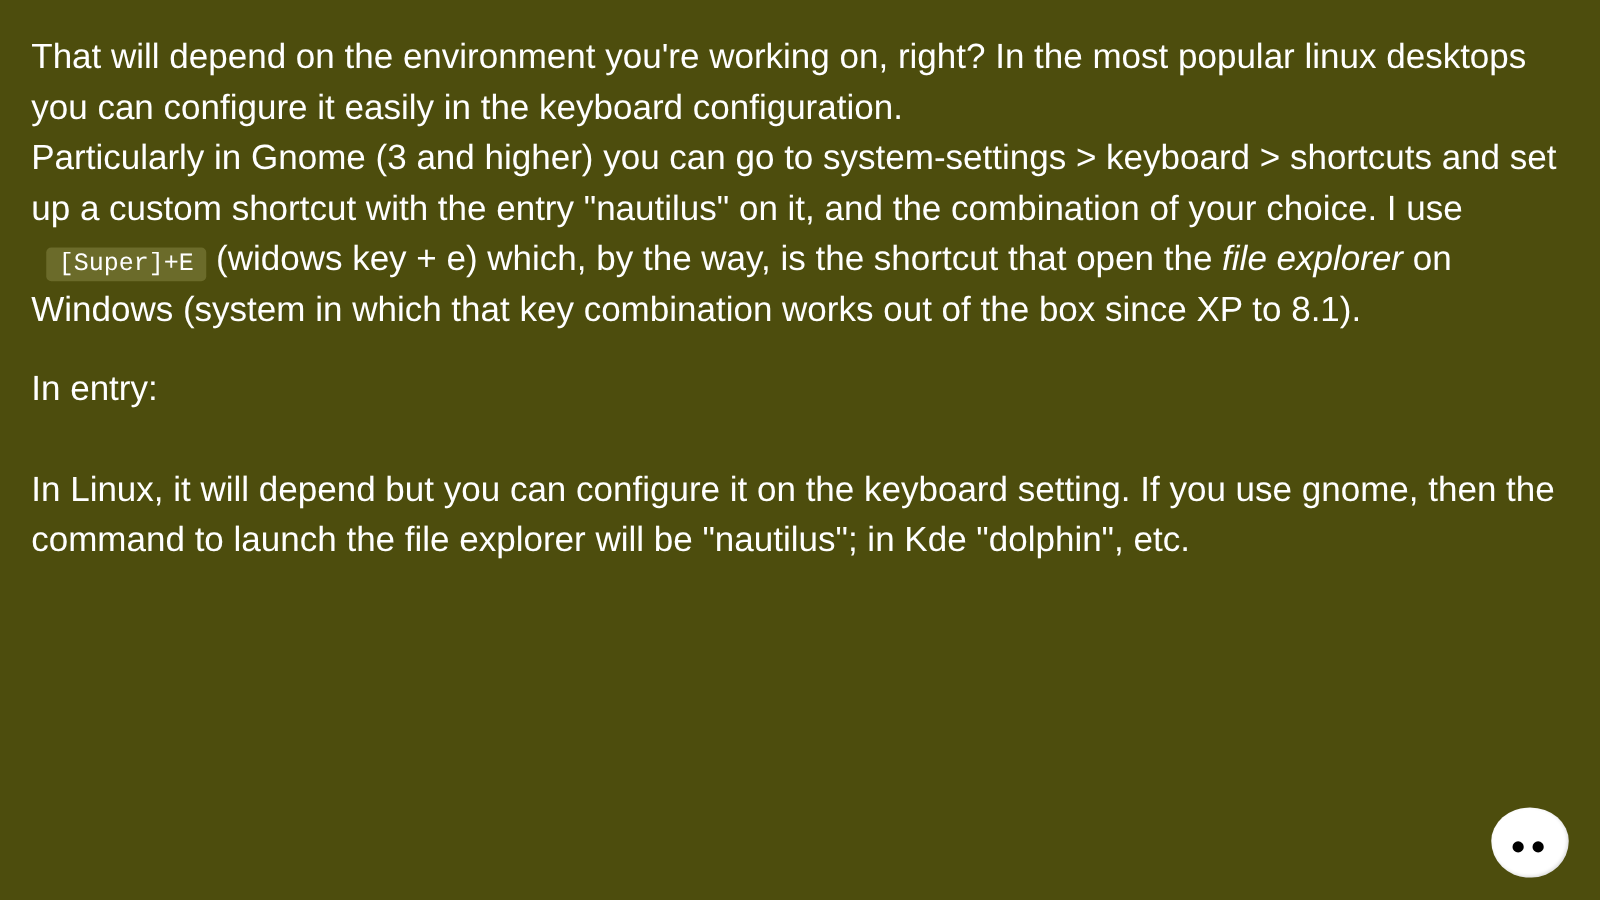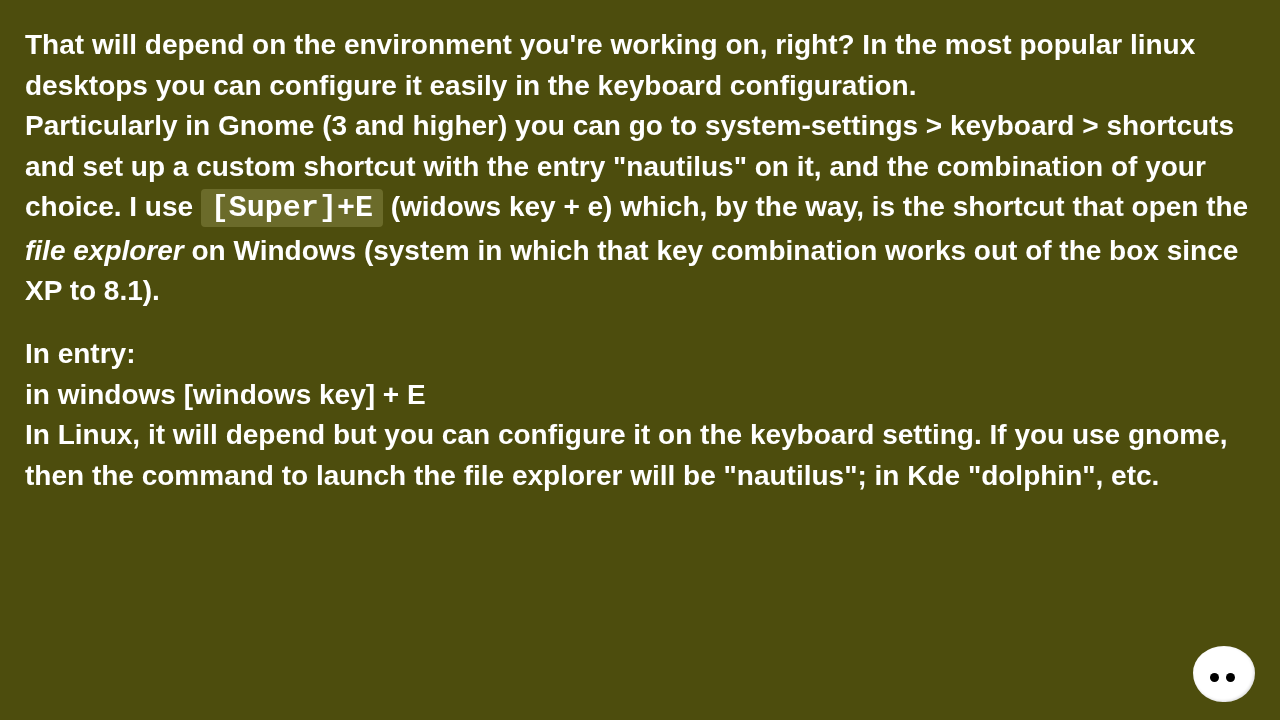--- a/index.html
+++ b/index.html
@@ -1,19 +1,18 @@
 <!DOCTYPE html>
 <html><head>
   <meta charset="utf-8">
   <style>
     * {
       margin: 0;
       padding: 0;
       box-sizing: border-box;
-      font-weight: bold;
     }
     body {
       background-color: #4d4d0d;
       color: #ffffff;
       font-family: Arial, Helvetica, sans-serif;
       font-size: 28px;
       line-height: 1.45;
       padding: 25px;
       width: 1280px;
       height: 720px;
@@ -21,21 +20,22 @@
       overflow: hidden;
     }
     .paragraph {
       margin-bottom: 22px;
     }
     .code-inline {
       background-color: #6b6b2a;
       padding: 2px 10px;
       border-radius: 4px;
       font-family: "Courier New", Courier, monospace;
-      font-size: 30px;
+      font-size: 20px;
+      margin-left: 12px;
     }
     .italic {
       font-style: italic;
     }
     .avatar {
       position: absolute;
       bottom: 18px;
       right: 25px;
       width: 62px;
       height: 56px;
@@ -62,21 +62,21 @@
 </head>
 <body>
 
 <div class="paragraph">
   <span>That will depend on the environment you're working on, right? In the most popular linux desktops you can configure it easily in the keyboard configuration.</span><br>
   <span>Particularly in Gnome (3 and higher) you can go to system-settings &gt; keyboard &gt; shortcuts and set up a custom shortcut with the entry "nautilus" on it, and the combination of your choice. I use </span><span class="code-inline">[Super]+E</span><span> (widows key + e) which, by the way, is the shortcut that open the </span><span class="italic">file explorer</span><span> on Windows (system in which that key combination works out of the box since XP to 8.1).</span>
 </div>
 
 <div class="paragraph">
   <span>In entry:</span><br>
-  <span>in windows [windows key] + E</span><br>
+  <br>
   <span>In Linux, it will depend but you can configure it on the keyboard setting. If you use gnome, then the command to launch the file explorer will be "nautilus"; in Kde "dolphin", etc.</span>
 </div>
 
 <div class="avatar">
   <div class="eyes">
     <div class="eye"></div>
     <div class="eye"></div>
   </div>
 </div>
 

